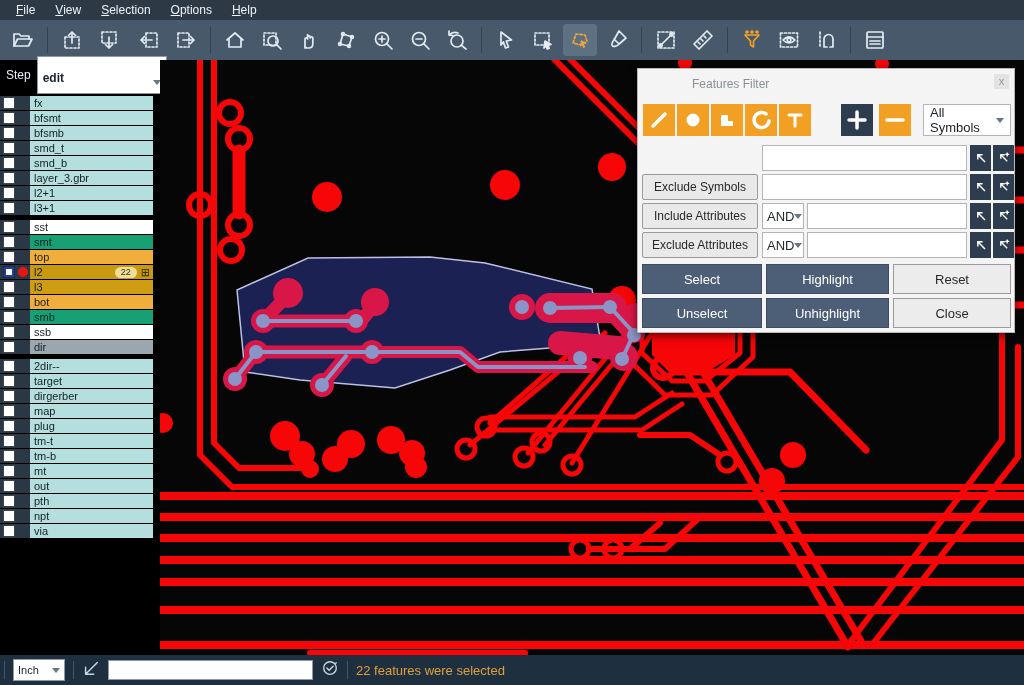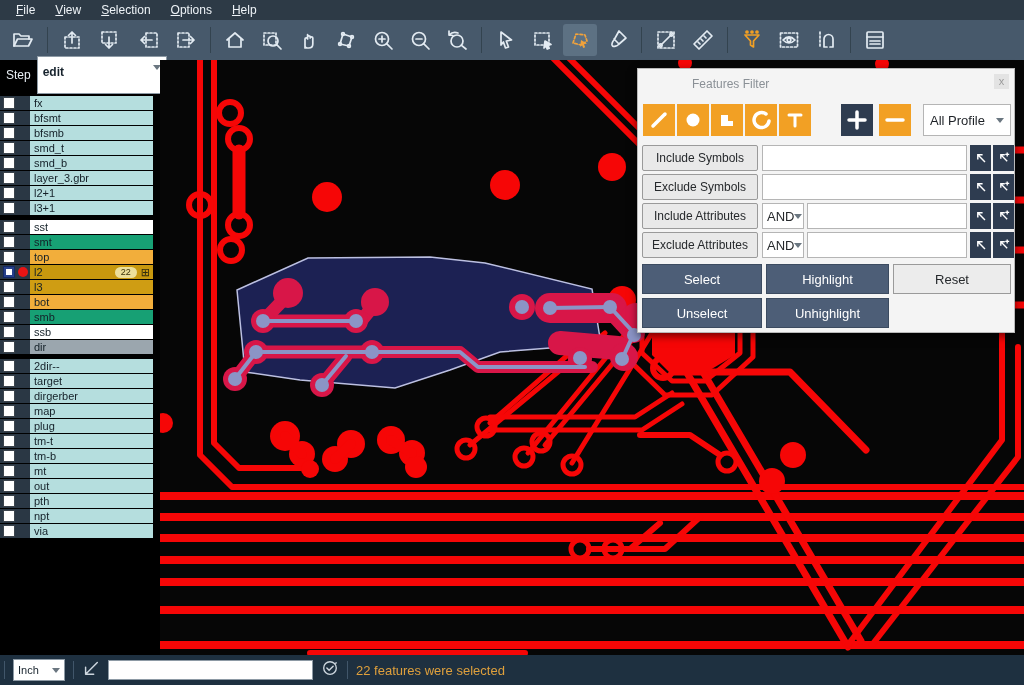--- a/index.html
+++ b/index.html
@@ -18,21 +18,21 @@
   .tool-btn svg{stroke:#e3ebf2;fill:none;stroke-width:1.7;stroke-linecap:round;stroke-linejoin:round;}
   .tool-btn.active{background:#5d7183;}
   .tool-btn.active svg{stroke:#f0a23c;}
   .tool-btn.orange svg{stroke:#f2a024;}
   .tb-sep{width:1px;height:26px;background:#33434f;margin:0 4px;}
   
   #sidebar{position:absolute;left:0;top:60px;width:160px;height:595px;background:#000000;box-sizing:border-box;}
   #step-bar{height:30px;display:flex;align-items:center;padding-left:6px;}
   #step-label{color:#e8eef4;font-size:12px;margin-right:6px;}
   #step-select{flex:0 0 118px;height:20px;background:#fff;border:1px solid #8d9aa5;display:flex;
-               align-items:flex-start;padding:8px 5px;font-size:12px;color:#16222c;font-weight:bold;justify-content:space-between;}
+               align-items:flex-end;padding:8px 5px;font-size:12px;color:#16222c;font-weight:bold;justify-content:space-between;}
   .chev{width:0;height:0;border-left:4px solid transparent;border-right:4px solid transparent;border-top:5px solid #6a7680;}
   #layer-groups{margin-top:6px;}
   .layer-group{margin-bottom:5px;}
   .layer-row{display:flex;height:14px;margin-bottom:1px;align-items:center;position:relative;}
   .cb-col{width:30px;height:14px;background:#2a3744;position:relative;flex:0 0 30px;}
   .cb{position:absolute;left:3px;top:1px;width:10px;height:10px;background:#fff;border:1px solid #3c444c;}
   .cb.checked{background:#27408b;border-color:#142a66;}
   .cb.checked::after{content:"";position:absolute;left:2px;top:2px;width:6px;height:6px;background:#fff;}
   .dot{position:absolute;left:18px;top:2px;width:10px;height:10px;border-radius:50%;background:#e81414;}
   .cell{flex:1;height:14px;margin-right:7px;font-size:11px;line-height:14px;color:#142028;
@@ -679,25 +679,24 @@
     <svg width="22" height="22" viewBox="0 0 22 22">
         <path d="M11,3 v16 M3,11 h16" stroke="#fff" stroke-width="3.5" stroke-linecap="round"></path>
       </svg>
   </div>
   <div class="dlg-tool" style="left:241px">
     <svg width="22" height="22" viewBox="0 0 22 22">
         <path d="M3,11 h16" stroke="#fff" stroke-width="3.5" stroke-linecap="round"></path>
       </svg>
   </div>
   <div id="profile-dd">
-    <span>All Profile</span>
+    <span>All Symbols</span>
     <span class="chev"></span>
   </div>
 
-  <div class="dlg-row-label" style="top:76px">Include Symbols</div>
   <input class="dlg-field" style="left: 124px; top: 76px; width: 205px;">
   <div class="arrow-btn" style="left:332px;top:76px">
     <svg width="16" height="16" viewBox="0 0 20 20">
         <path d="M15,15 L6,6 M6,12 V6 h6" stroke="#fff" stroke-width="1.8" fill="none"></path>
       </svg>
   </div>
   <div class="arrow-btn" style="left:355px;top:76px">
     <svg width="16" height="16" viewBox="0 0 20 20">
         <path d="M14,14 L6,6 M6,11 V6 h5 M14,3 v5 M11.5,5.5 h5" stroke="#fff" stroke-width="1.7" fill="none"></path>
       </svg>
@@ -748,20 +747,21 @@
     <svg width="16" height="16" viewBox="0 0 20 20">
         <path d="M14,14 L6,6 M6,11 V6 h5 M14,3 v5 M11.5,5.5 h5" stroke="#fff" stroke-width="1.7" fill="none"></path>
       </svg>
   </div>
 
   <div class="act-btn" style="left:4px;top:195px;width:120px">Select</div>
   <div class="act-btn light" style="left:255px;top:195px;width:118px">Reset</div>
   <div class="act-btn" style="left:128px;top:195px;width:123px">Highlight</div>
   <div class="act-btn" style="left:4px;top:229px;width:120px">Unselect</div>
   <div class="act-btn" style="left:128px;top:229px;width:123px">Unhighlight</div>
+  <div class="act-btn light" style="left:255px;top:229px;width:118px">Close</div>
 </div>
 
 <div id="statusbar">
   <div class="sb-sep"></div>
   <div id="unit-dd">
     <span>Inch</span>
     <span class="chev"></span>
   </div>
   <div class="sb-sep"></div>
   <span>

